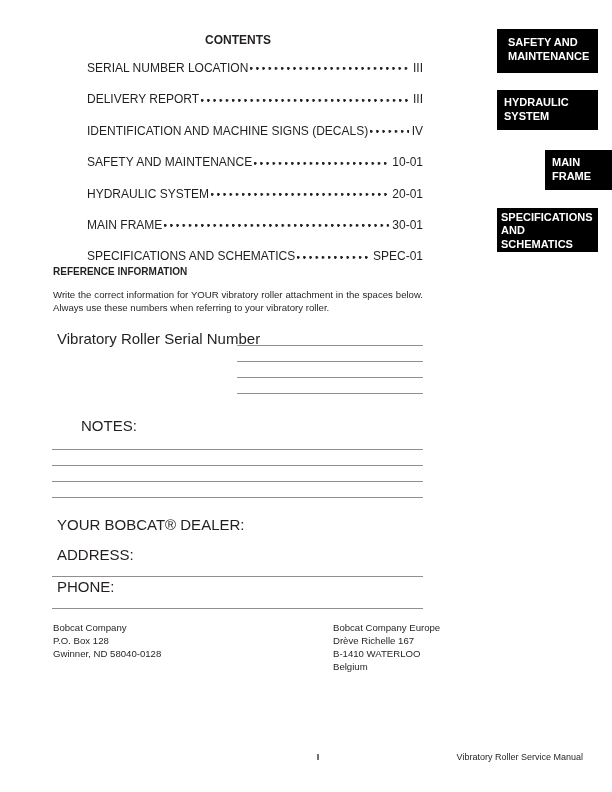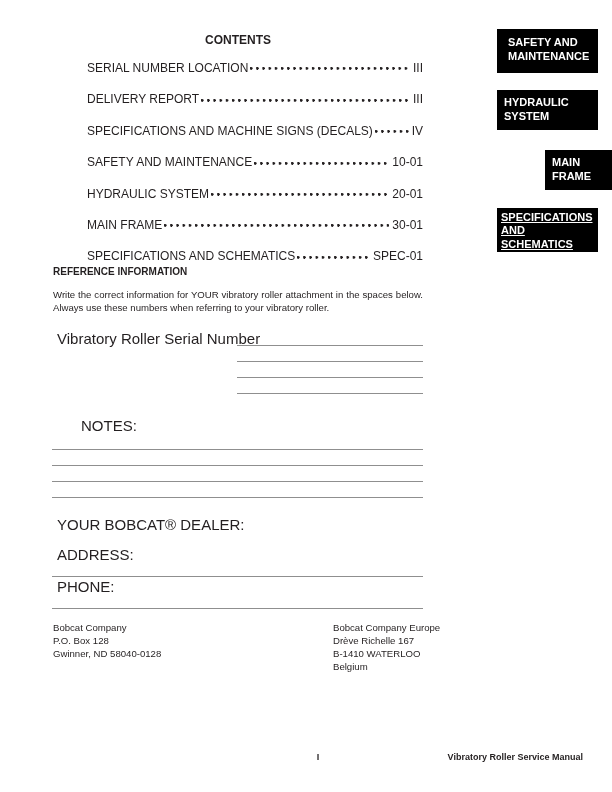--- a/index.html
+++ b/index.html
@@ -37,21 +37,21 @@
   
   .tab {
     position: absolute; left: 497px; width: 101px;
     background: #000000; color: #ffffff;
     font-weight: bold; font-size: 11px; line-height: 13.8px;
   }
   .tab div { white-space: nowrap; }
   .tab.t1 { top: 29px;  height: 44px; padding: 7px 0 0 11px; }
   .tab.t2 { top: 90px;  height: 40px; padding: 6px 0 0 7px; }
   .tab.t3 { top: 150px; height: 40px; padding: 6px 0 0 7px; margin-left: 48px; }
-  .tab.t4 { top: 208px; height: 44px; padding: 2.5px 0 0 4px; text-decoration: underline; }
+  .tab.t4 { top: 208px; height: 44px; padding: 2.5px 0 0 4px; }
 
   
   .ref-heading {
     position: absolute; top: 265px; left: 53px;
     font-size: 10px; font-weight: bold; line-height: 13px;
   }
   .ref-body {
     position: absolute; top: 288px; left: 53px; width: 370px;
     font-size: 9.6px; line-height: 13.2px; text-align: justify;
   }
@@ -75,21 +75,21 @@
   .addr-us { left: 53px; }
   .addr-eu { left: 333px; }
 
   
   .footer-page {
     position: absolute; top: 752px; left: 303px; width: 30px;
     text-align: center; font-size: 9px; font-weight: bold;
   }
   .footer-title {
     position: absolute; top: 752px; right: 29px;
-    font-size: 9px; font-weight: bold; white-space: nowrap; margin-left: 8px;
+    font-size: 9px; font-weight: normal; white-space: nowrap; margin-left: 8px;
   }
 </style>
 </head>
 <body>
 
 <div class="page">
 
   <div class="contents-title">CONTENTS</div>
 
   <div class="toc">
@@ -97,21 +97,21 @@
       <span class="toc-label">SERIAL NUMBER LOCATION</span>
       <span class="toc-leader"></span>
       <span class="toc-page">III</span>
     </div>
     <div class="toc-row">
       <span class="toc-label">DELIVERY REPORT</span>
       <span class="toc-leader"></span>
       <span class="toc-page">III</span>
     </div>
     <div class="toc-row">
-      <span class="toc-label">SPECIFICATIONS AND MACHINE SIGNS (DECALS)</span>
+      <span class="toc-label">IDENTIFICATION AND MACHINE SIGNS (DECALS)</span>
       <span class="toc-leader"></span>
       <span class="toc-page">IV</span>
     </div>
     <div class="toc-row">
       <span class="toc-label">SAFETY AND MAINTENANCE</span>
       <span class="toc-leader"></span>
       <span class="toc-page">10-01</span>
     </div>
     <div class="toc-row">
       <span class="toc-label">HYDRAULIC SYSTEM</span>

